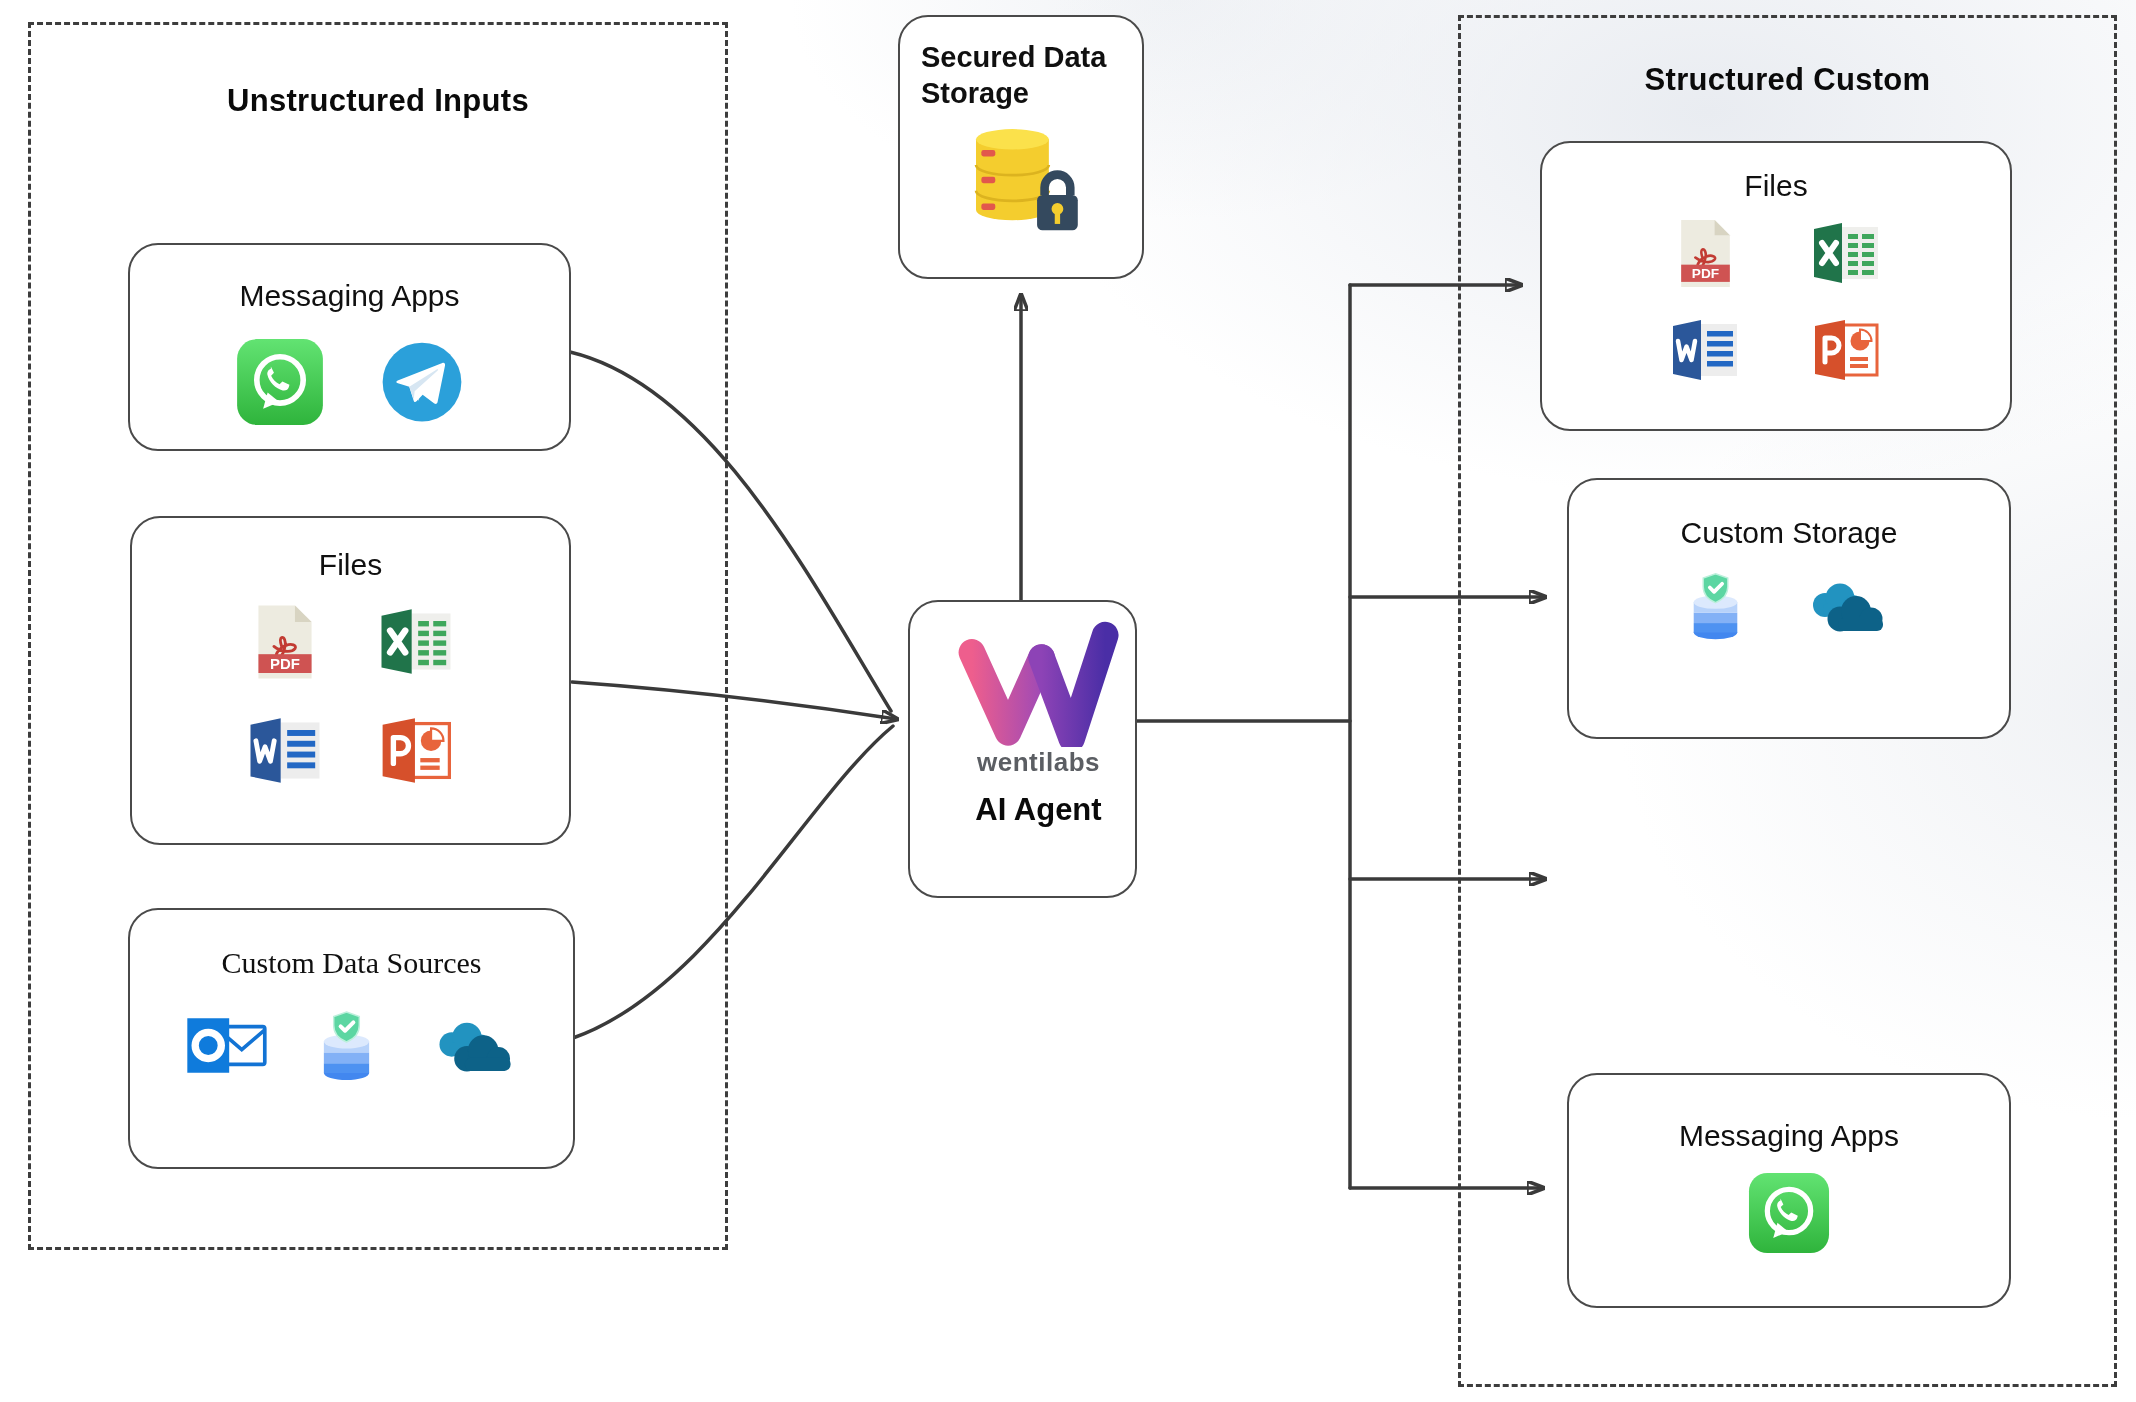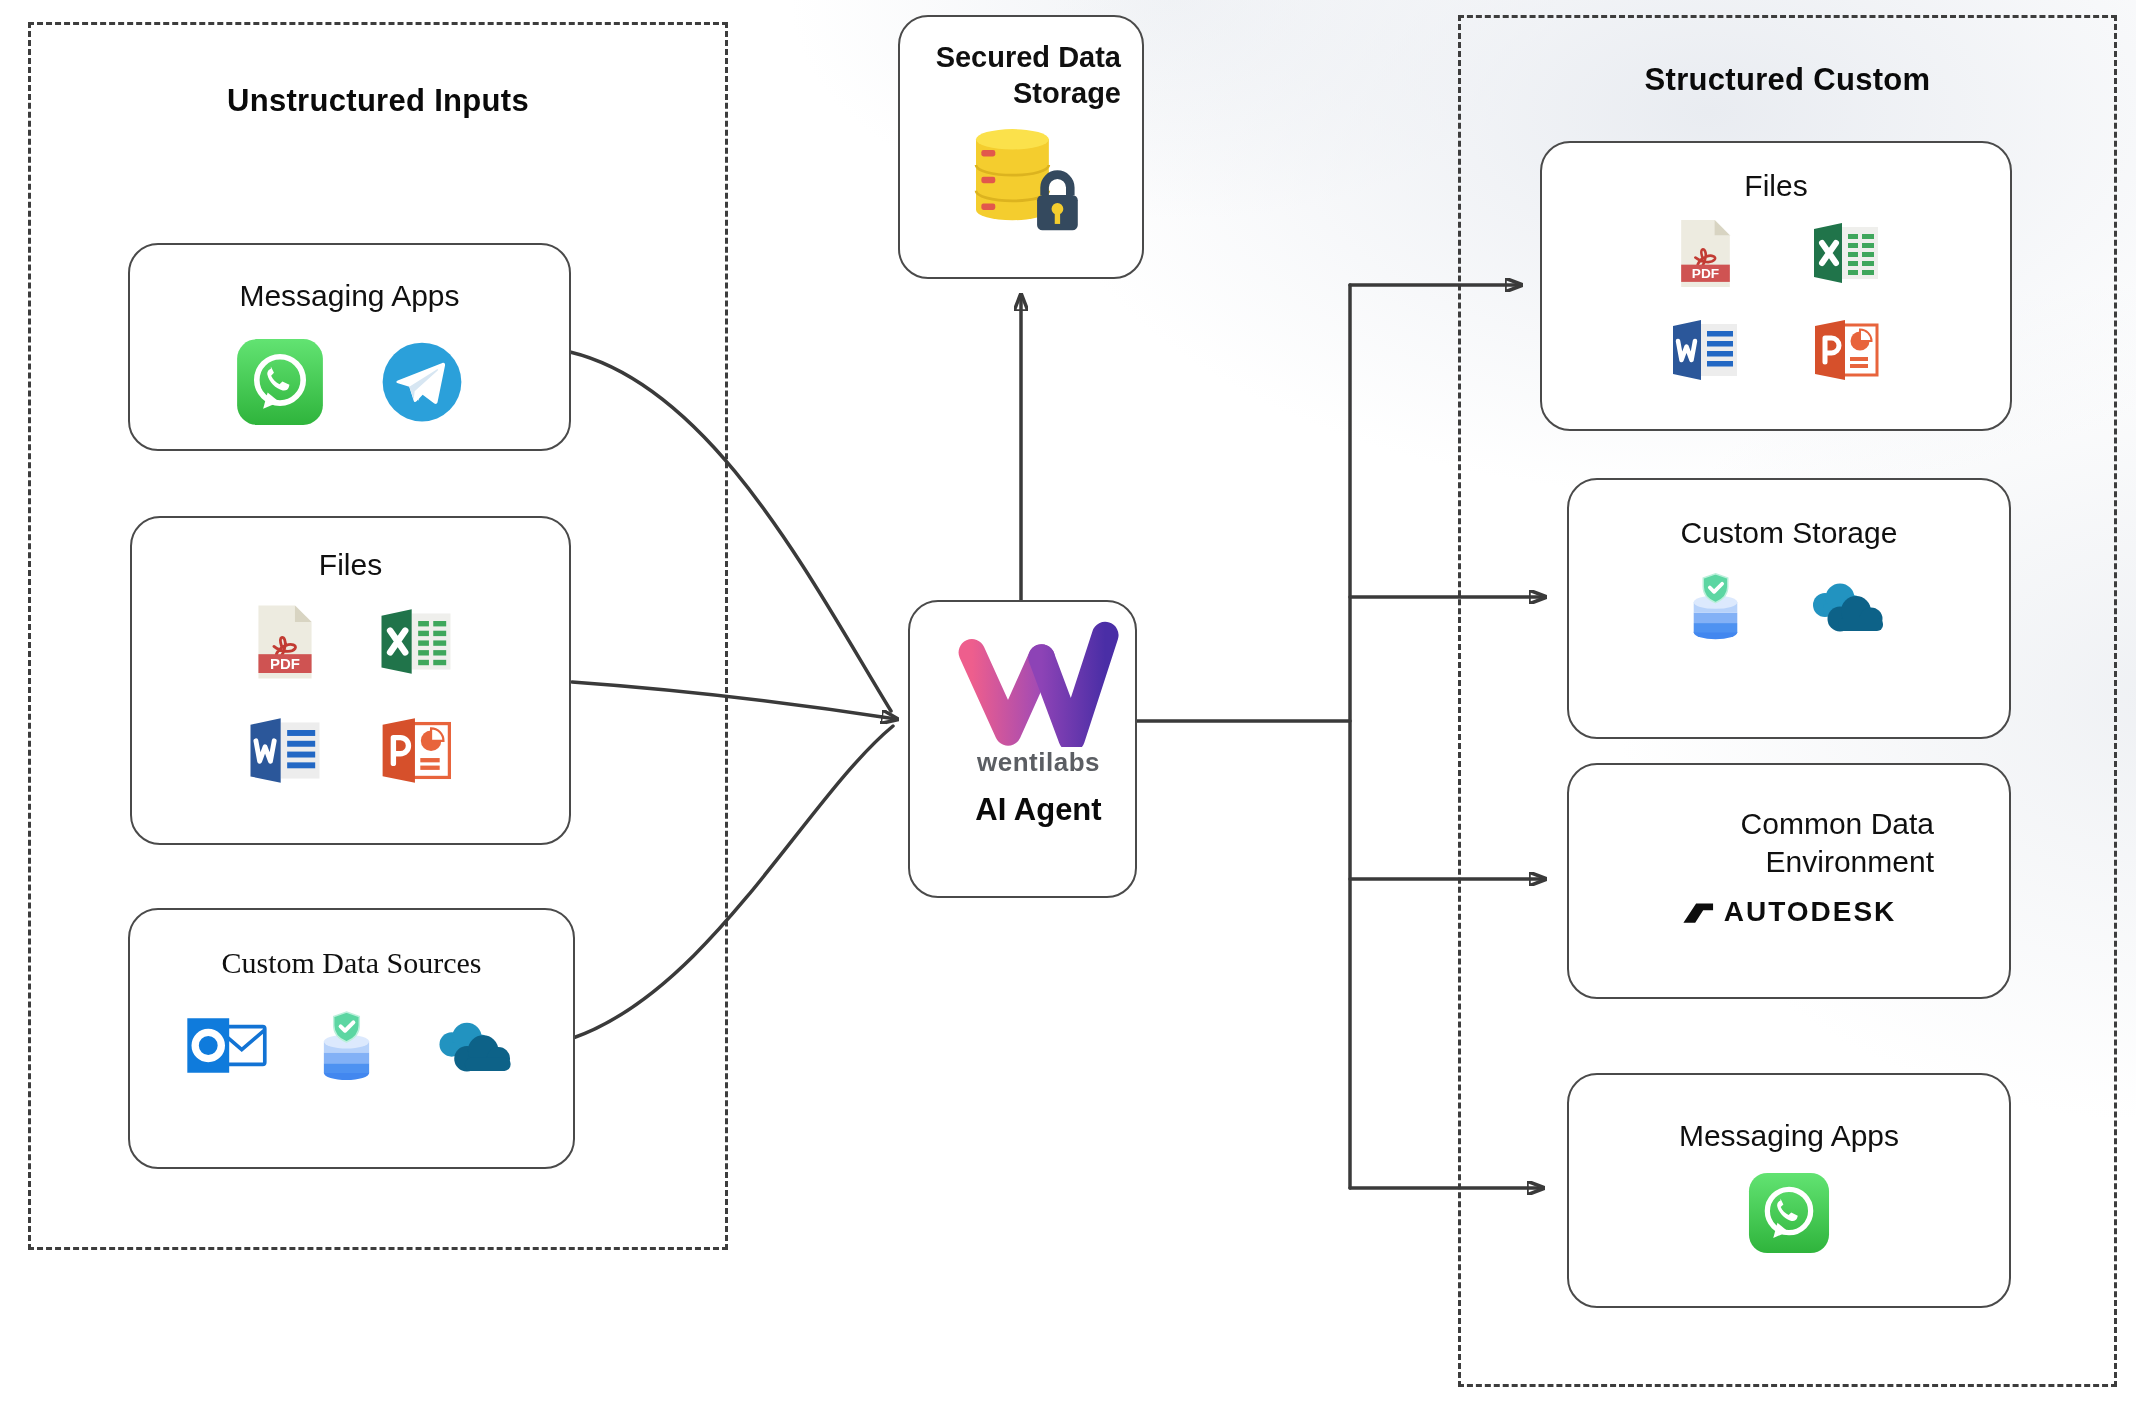--- a/index.html
+++ b/index.html
@@ -31,21 +31,21 @@
   .panel-title.lp{margin-top:58px;}
   .panel-title.rp{margin-top:44px;}
   .box{
     position:absolute;z-index:2;
     background:#fff;
     border:2px solid #4a4a4a;
     border-radius:30px;
     box-sizing:border-box;
     display:flex;flex-direction:column;align-items:center;
   }
-  .box-title{font-size:30px;color:#101010;text-align:right;line-height:1.25;}
+  .box-title{font-size:30px;color:#101010;text-align:left;line-height:1.25;}
   .box-title.bold{font-weight:bold;font-size:29px;}
   .icon-row{display:flex;align-items:center;justify-content:center;}
   .icon-grid{display:grid;grid-template-columns:auto auto;justify-items:center;align-items:center;}
   .ic{display:block;}
   svg text{font-family:"Liberation Sans", sans-serif;}
   .brand{font-size:26px;font-weight:bold;color:#5b5e63;letter-spacing:.5px;}
   .agent-label{font-size:31px;font-weight:bold;color:#0a0a0a;margin-top:14px;}
   .adsk-row{display:flex;align-items:center;gap:10px;margin-top:16px;}
   .adsk-text{font-size:28px;font-weight:bold;color:#0d0d0d;letter-spacing:2px;}
 </style>
@@ -299,29 +299,20 @@
     <div class="icon-row" style="gap:52px;margin-top:18px;">
       <svg class="ic" width="61" height="72">
           <use href="#sym-dbshield"></use>
         </svg>
       <svg class="ic" width="96" height="64">
           <use href="#sym-onedrive"></use>
         </svg>
     </div>
   </div>
 
-  <div class="box" style="left:1567px;top:763px;width:444px;height:236px;">
-    <div class="box-title" style="margin-top:40px;width:290px;">Common Data Environment</div>
-    <div class="adsk-row">
-      <svg class="ic" width="32" height="25">
-          <use href="#sym-adskmark"></use>
-        </svg>
-      <span class="adsk-text">AUTODESK</span>
-    </div>
-  </div>
 
   <div class="box" style="left:1567px;top:1073px;width:444px;height:235px;">
     <div class="box-title" style="margin-top:42px;">Messaging Apps</div>
     <div class="icon-row" style="margin-top:16px;">
       <svg class="ic" width="84" height="84">
           <use href="#sym-whatsapp"></use>
         </svg>
     </div>
   </div>
 

